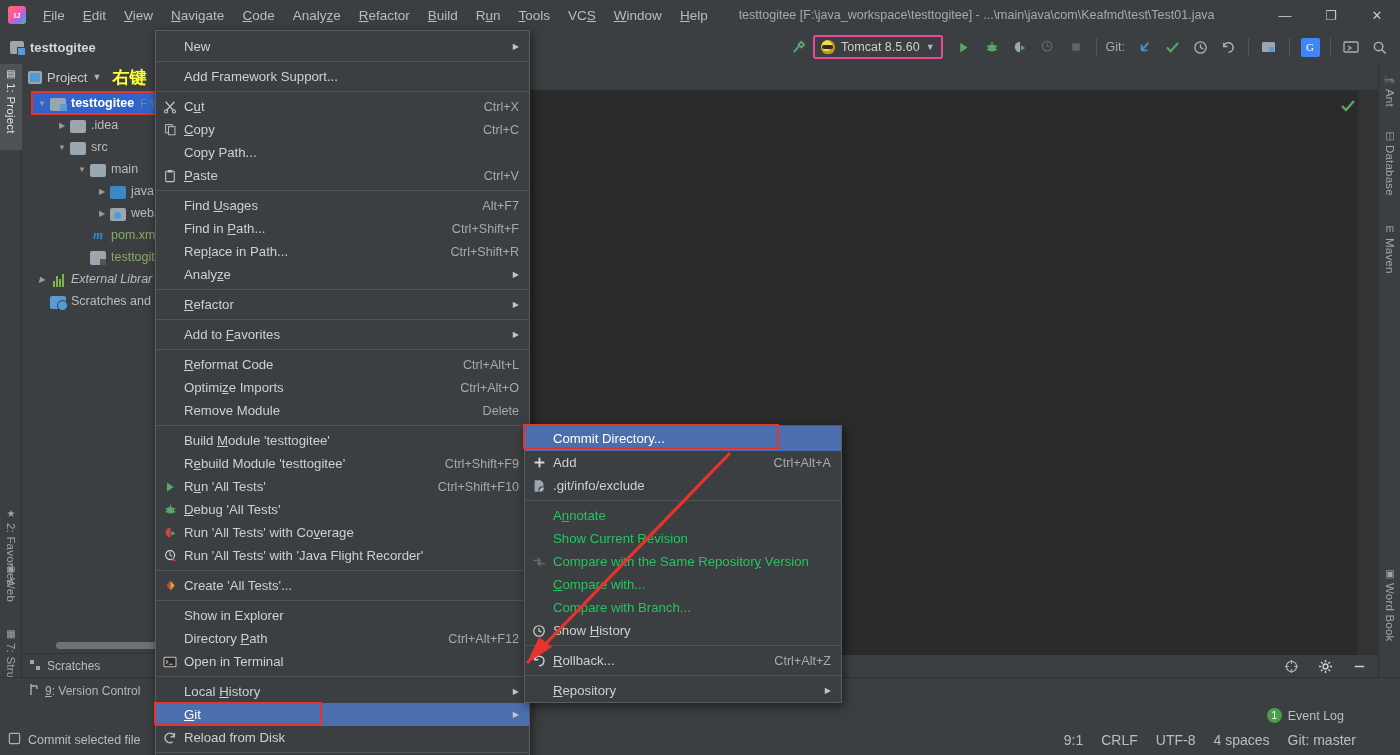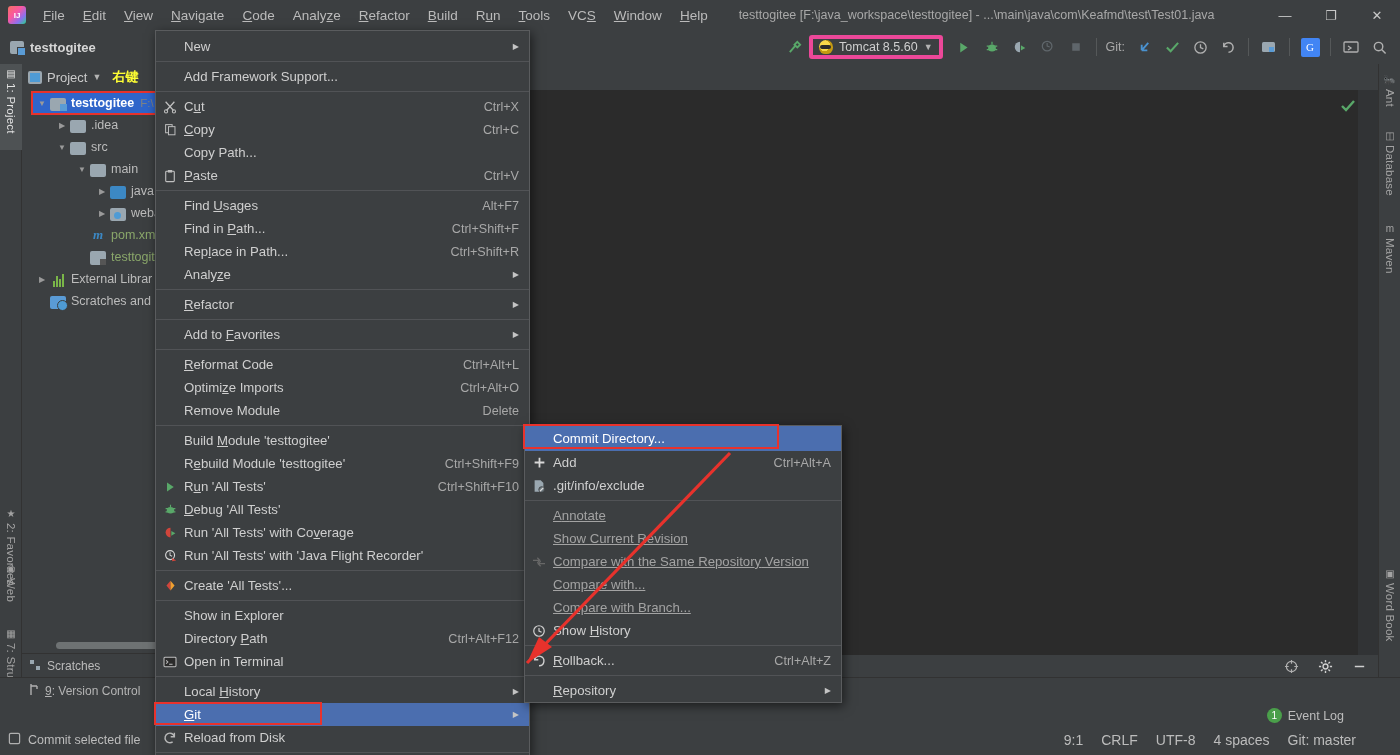--- a/index.html
+++ b/index.html
@@ -64,21 +64,21 @@
     position: absolute; right: 8px; top: 0; height: 34px;
     display: flex; align-items: center; gap: 2px;
   }
   .ti {
     width: 26px; height: 26px; display: flex; align-items: center; justify-content: center;
     color: #a9b7c6; flex: none;
   }
   .ti.dim { opacity: .38; }
   .run-config {
     display: flex; align-items: center; gap: 6px; height: 24px;
-    padding: 0 6px 0 6px; border: 4px solid #ec4899; border-radius: 3px;
+    padding: 0 6px 0 6px; border: 2px solid #ec4899; border-radius: 3px;
     margin-right: 6px; color: #cfcfcf; font-size: 12.5px;
   }
   .tomcat-icon {
     width: 14px; height: 14px; position: relative; flex: none;
     background: radial-gradient(circle at 40% 40%, #f7d74a 0 45%, #c49a12 46% 100%);
     border-radius: 50% 50% 45% 45%;
   }
   .tomcat-icon::before {
     content:""; position:absolute; left:1px; top:5px; width:11px; height:4px;
     background:#2b2b2b; border-radius:2px;
@@ -119,21 +119,21 @@
   .proj-header {
     height: 26px; display: flex; align-items: center; gap: 5px; padding: 0 6px;
     position: relative;
   }
   .proj-hdr-icon {
     width: 14px; height: 13px; border: 2px solid #9aa7b0; background: #4e9bd5; border-radius: 2px;
   }
   .proj-hdr-label { font-size: 13px; color: #cacaca; }
   .caret-down { font-size: 9px; color: #b4b4b4; }
   .annot-rclick {
-    color: #ffff33; font-size: 13px; font-weight: bold; margin-left: 6px;
+    color: #ffff33; font-size: 17px; font-weight: bold; margin-left: 6px;
     font-family: "DejaVu Sans", sans-serif;
   }
   .tree { padding-top: 2px; font-size: 12.5px; }
   .tnode {
     height: 22px; display: flex; align-items: center; white-space: nowrap; position: relative;
   }
   .tw { width: 16px; display:flex; align-items:center; justify-content:center; color:#9a9a9a; font-size:8px; flex:none; }
   .tw.t-open::before { content:"\25BC"; }
   .tw.t-closed::before { content:"\25B6"; }
   .tlabel { color: #bcbcbc; }
@@ -263,21 +263,21 @@
     position: absolute; left: 155px; top: 30px; width: 375px;
     background: #3c3f41; border: 1px solid #5a5c5e;
     box-shadow: 2px 3px 10px rgba(0,0,0,.55); z-index: 40;
     padding: 4px 0 0 0;
   }
   .mrow {
     height: 23px; display: flex; align-items: center; position: relative;
     padding-left: 28px; padding-right: 10px; font-size: 13.2px; color: #cfcfcf;
     white-space: nowrap;
   }
-  .mrow.disabled { color: #a3a3a3; text-decoration: underline; }
+  .mrow.disabled { color: #22c55e; }
   .mrow .mlabel { flex: 1; }
   .mrow .mlabel u { text-decoration: underline; }
   .mrow .mkey { color: #a8a8a8; font-size: 12.6px; margin-left: 20px; }
   .mrow .arrow { margin-left: 14px; font-size: 8px; color: #c4c4c4; }
   .mrow .mico {
     position: absolute; left: 6px; top: 50%; transform: translateY(-50%);
     width: 16px; height: 16px; display:flex; align-items:center; justify-content:center;
     font-size: 12px;
   }
   .msep { height: 1px; background: #515356; margin: 3px 0; }
@@ -505,21 +505,21 @@
       <div class="tnode" style="padding-left:52px;">
         <span class="tw"></span>
         <span class="ico maven">m</span>
         <span class="tlabel green">pom.xml</span>
       </div>
       <div class="tnode" style="padding-left:52px;">
         <span class="tw"></span>
         <span class="ico iml"></span>
         <span class="tlabel green">testtogitee.</span>
       </div>
-      <div class="tnode" style="padding-left:12px;">
+      <div class="tnode" style="padding-left:12px;font-style:italic;">
         <span class="tw t-closed"></span>
         <span class="ico lib">
           <i style="height:6px"></i>
             <i style="height:11px"></i>
             <i style="height:8px"></i>
             <i style="height:13px"></i>
         </span>
         <span class="tlabel">External Librar</span>
       </div>
       <div class="tnode" style="padding-left:28px;">

